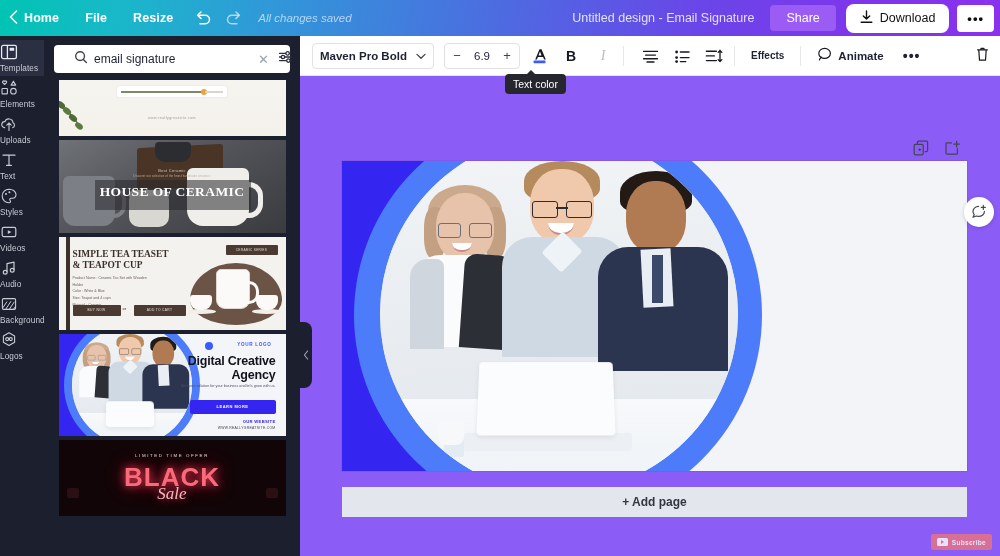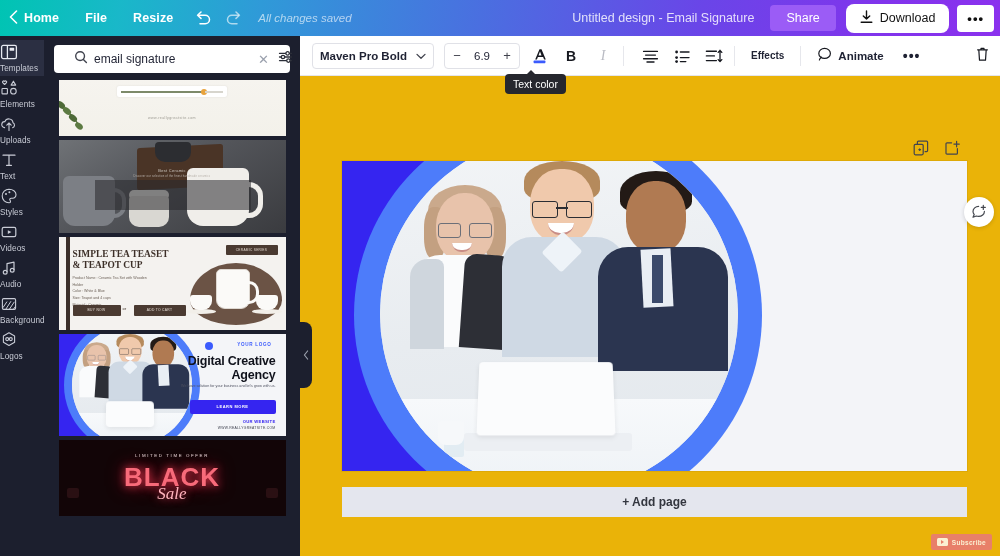--- a/index.html
+++ b/index.html
@@ -203,21 +203,21 @@
     font-size:10.5px; padding:4px 8px; border-radius:4px; z-index:45; white-space:nowrap;
   }
   .tooltip:before{
     content:""; position:absolute; top:-4px; left:22px; width:0;height:0;
     border-left:4px solid transparent; border-right:4px solid transparent; border-bottom:4px solid #26272e;
   }
 
   
   .stage {
     position:absolute; top:76px; left:300px; width:700px; height:480px;
-    background:#eab308; overflow:hidden;text-align:center;
+    background:#8b5cf6; overflow:hidden;text-align:center;
   }
   .page-tools { position:absolute; right:40px; top:64px; display:flex; gap:15px; }
   .page-tool { cursor:pointer; }
 
   .canvas {
     position:absolute; left:42px; top:85px; width:625px; height:310px;
     background:#f3f4f8; overflow:hidden; box-shadow:0 0 0 1px rgba(0,0,0,.05);
   }
   .cv-blue { position:absolute; left:0; top:0; width:222px; height:310px; background:#3525f0; }
   .cv-ring { position:absolute; left:12px; top:-50px; width:408px; height:408px; border-radius:50%; background:#4d7cfa;}
@@ -467,20 +467,21 @@
     <div class="tile t2">
       <div class="t2-wood"></div>
       <div class="t2-pot"></div>
       <div class="t2-mug-l"></div>
       <div class="t2-mug-r"></div>
       <div class="t2-bowl-lid"></div>
       <div class="t2-bowl"></div>
       <div class="t2-band"></div>
       <div class="t2-sub">Best Ceramic</div>
       <div class="t2-sub2">Discover our selection of the finest handmade ceramics</div>
+      <div class="t2-title">HOUSE OF CERAMIC</div>
     </div>
 
     <div class="tile t3">
       <div class="t3-left"></div>
       <div class="t3-circ"></div>
       <div class="t3-pot"></div>
       <div class="t3-sauc1"></div>
       <div class="t3-sauc2"></div>
       <div class="t3-cup1"></div>
       <div class="t3-cup2"></div>

